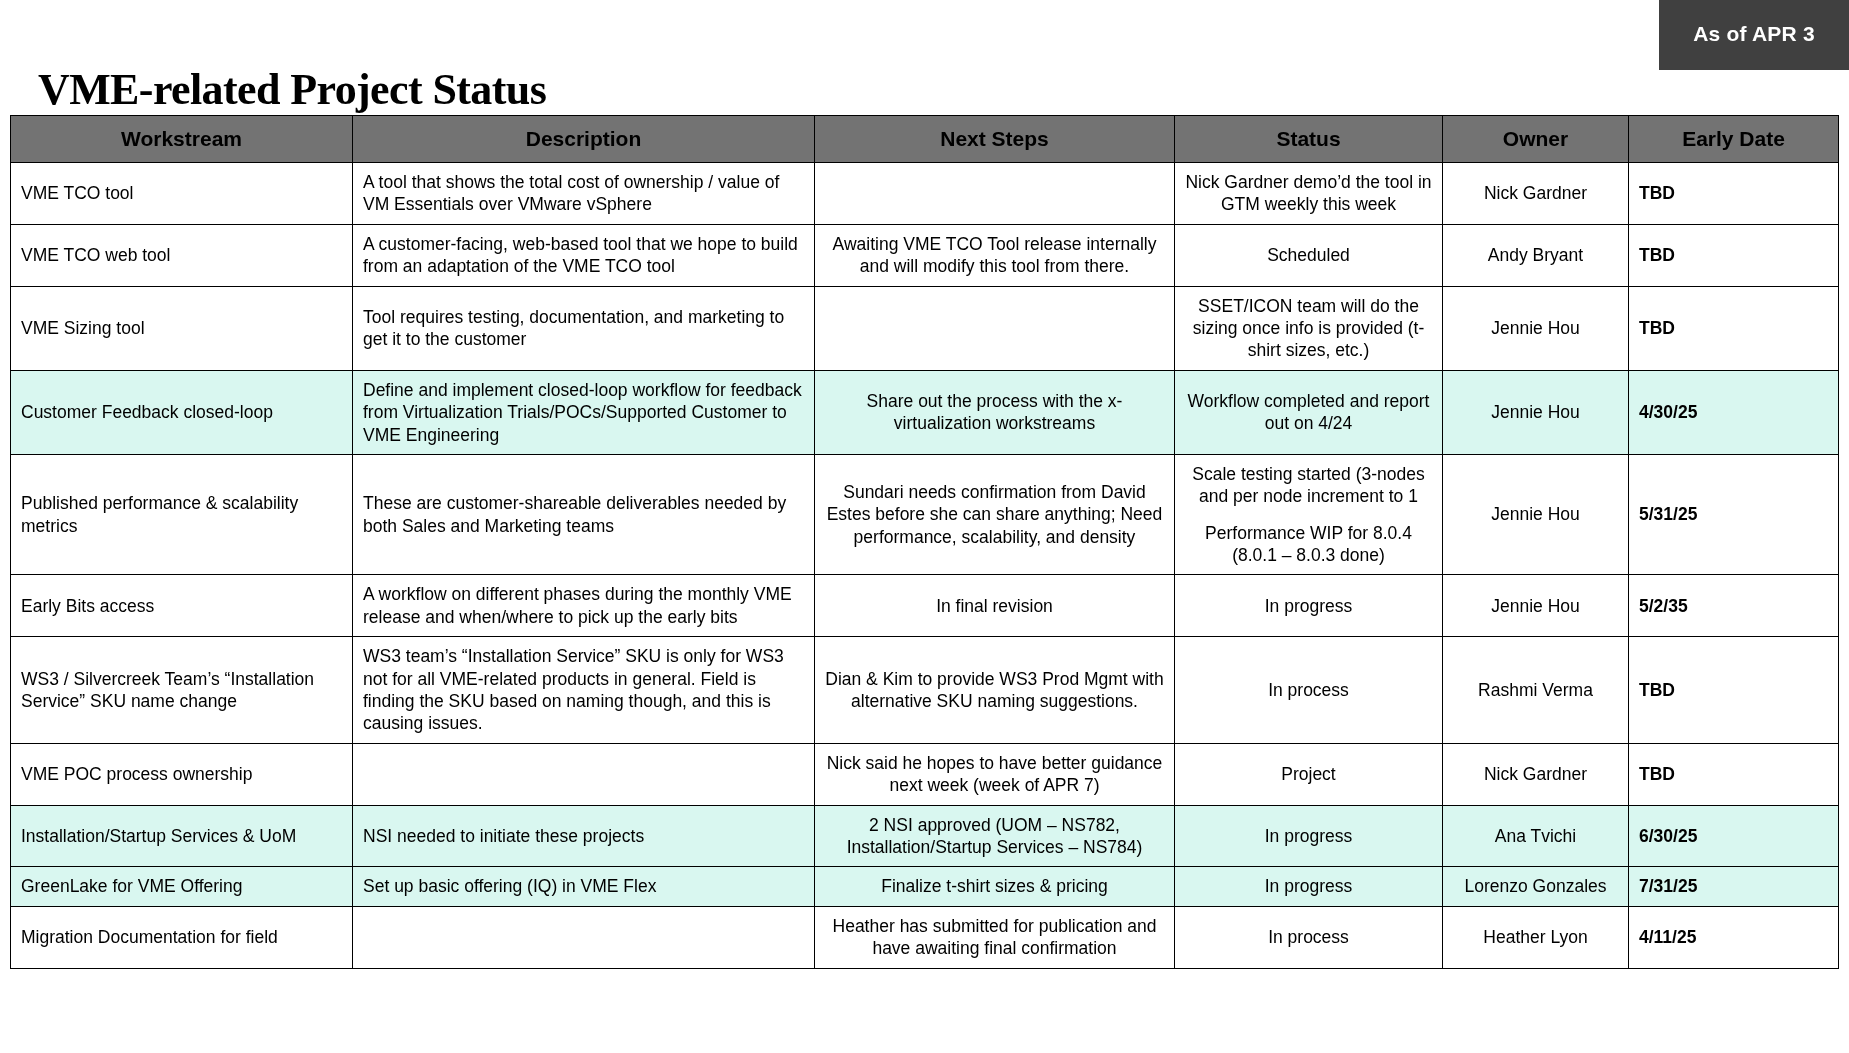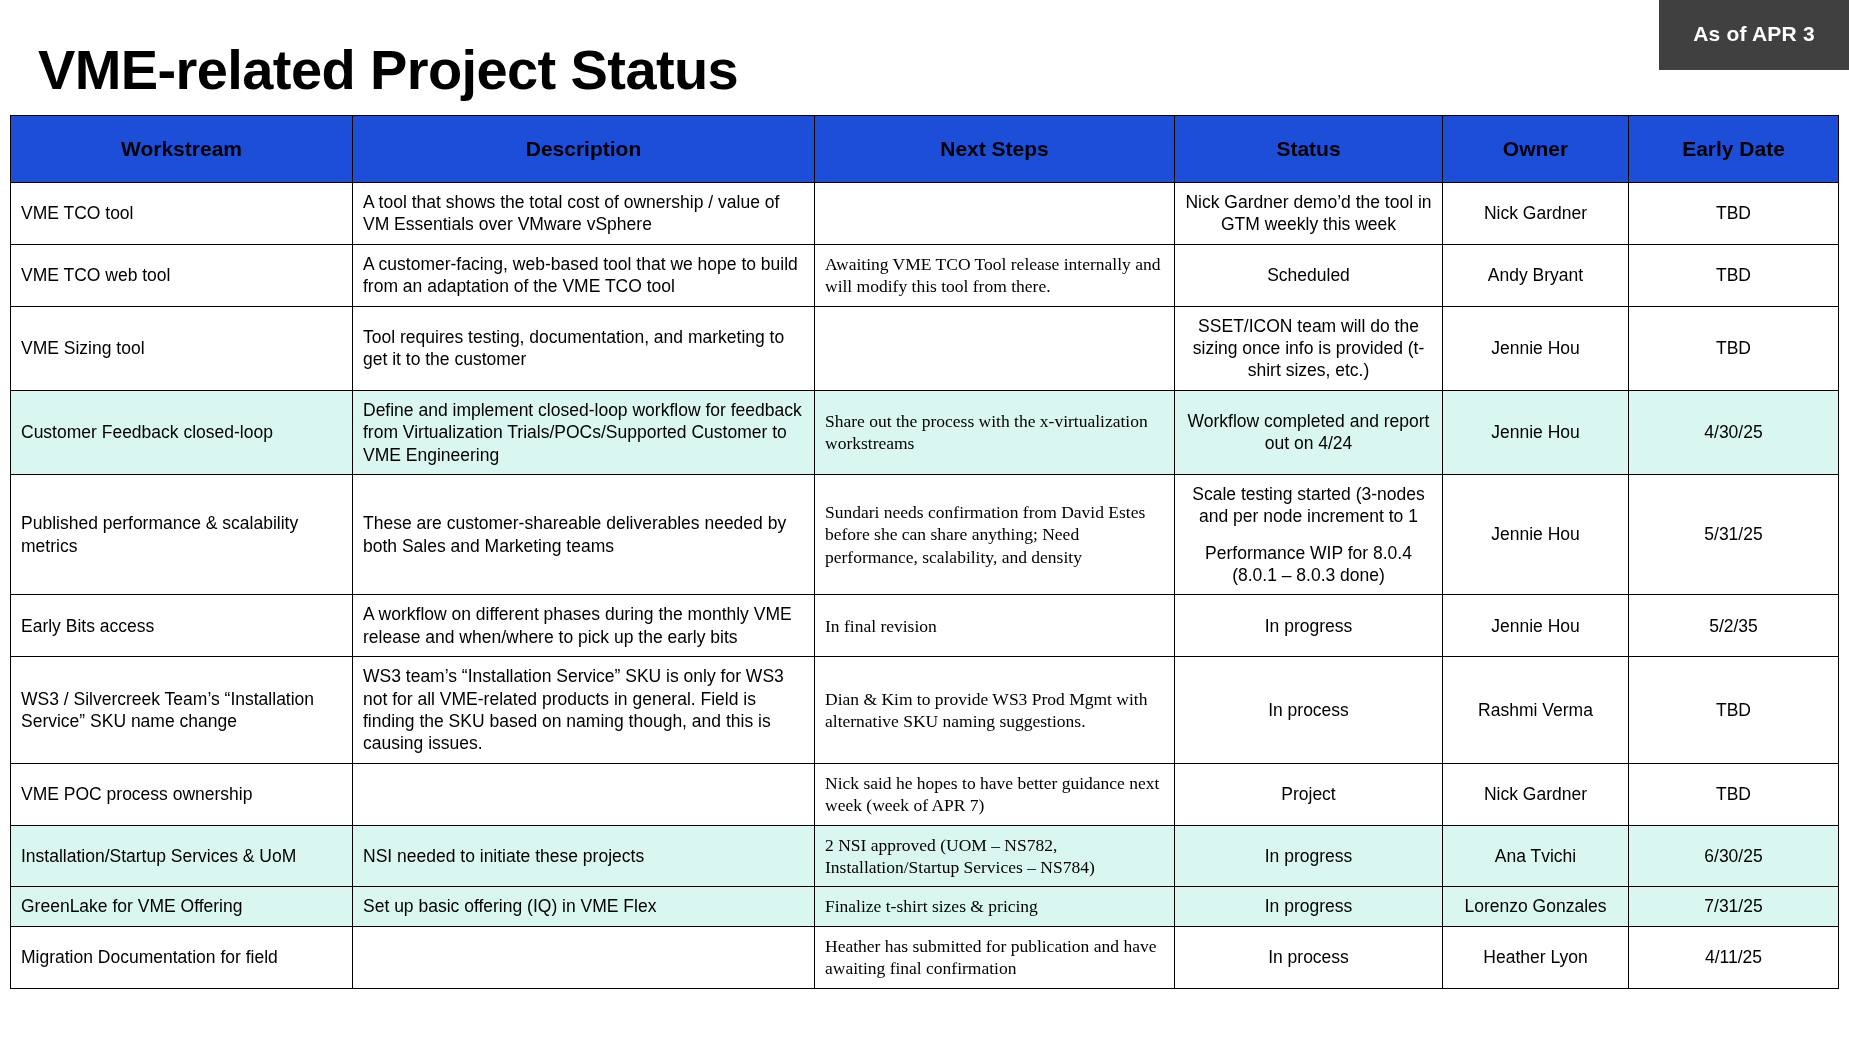--- a/index.html
+++ b/index.html
@@ -45,25 +45,26 @@
     padding: 14px 26px;
     margin-right: 6px;
     min-width: 150px;
     text-align: center;
     box-sizing: border-box;
   }
 
   
   .page-title {
     position: absolute;
-    top: 37px;
+    top: 64px;
     left: 38px;
-    font-size: 56px;
+    font-size: 44px;
     font-weight: bold;
     letter-spacing: -0.6px;
+    font-family: Liberation Serif, serif;
   }
 
   
   .table-wrap {
     position: absolute;
     top: 115px;
     left: 10px;
     width: 1828px;
   }
   table.status-table {
@@ -73,41 +74,41 @@
   }
   table.status-table th,
   table.status-table td {
     border: 1px solid #000000;
     vertical-align: middle;
     padding: 8px 10px;
     font-size: 17.5px;
     line-height: 1.28;
   }
   table.status-table thead th {
-    background: #1d4ed8;
+    background: #737373;
     text-align: center;
     font-weight: bold;
     font-size: 21px;
-    padding: 16px 4px;
+    padding: 6px 4px;
     height: 34px;
     margin-top: 16px;
   }
   col.c-workstream { width: 342px; }
   col.c-description { width: 462px; }
   col.c-next { width: 360px; }
   col.c-status { width: 268px; }
   col.c-owner { width: 186px; }
   col.c-target { width: 210px; }
 
   td.ws { text-align: left; }
   td.desc { text-align: left; }
-  td.next { text-align: left; font-family: Liberation Serif, serif; }
+  td.next { text-align: center; }
   td.status { text-align: center; }
   td.owner { text-align: center; }
-  td.target { text-align: center; }
+  td.target { text-align: left; font-weight: bold; }
 
   tr.highlight td { background: #d9f7f0; }
 
   .cell-block { display: block; }
   .cell-block + .cell-block { margin-top: 14px; }
 
   
   .page-artifact {
     position: absolute;
     bottom: 2px;

